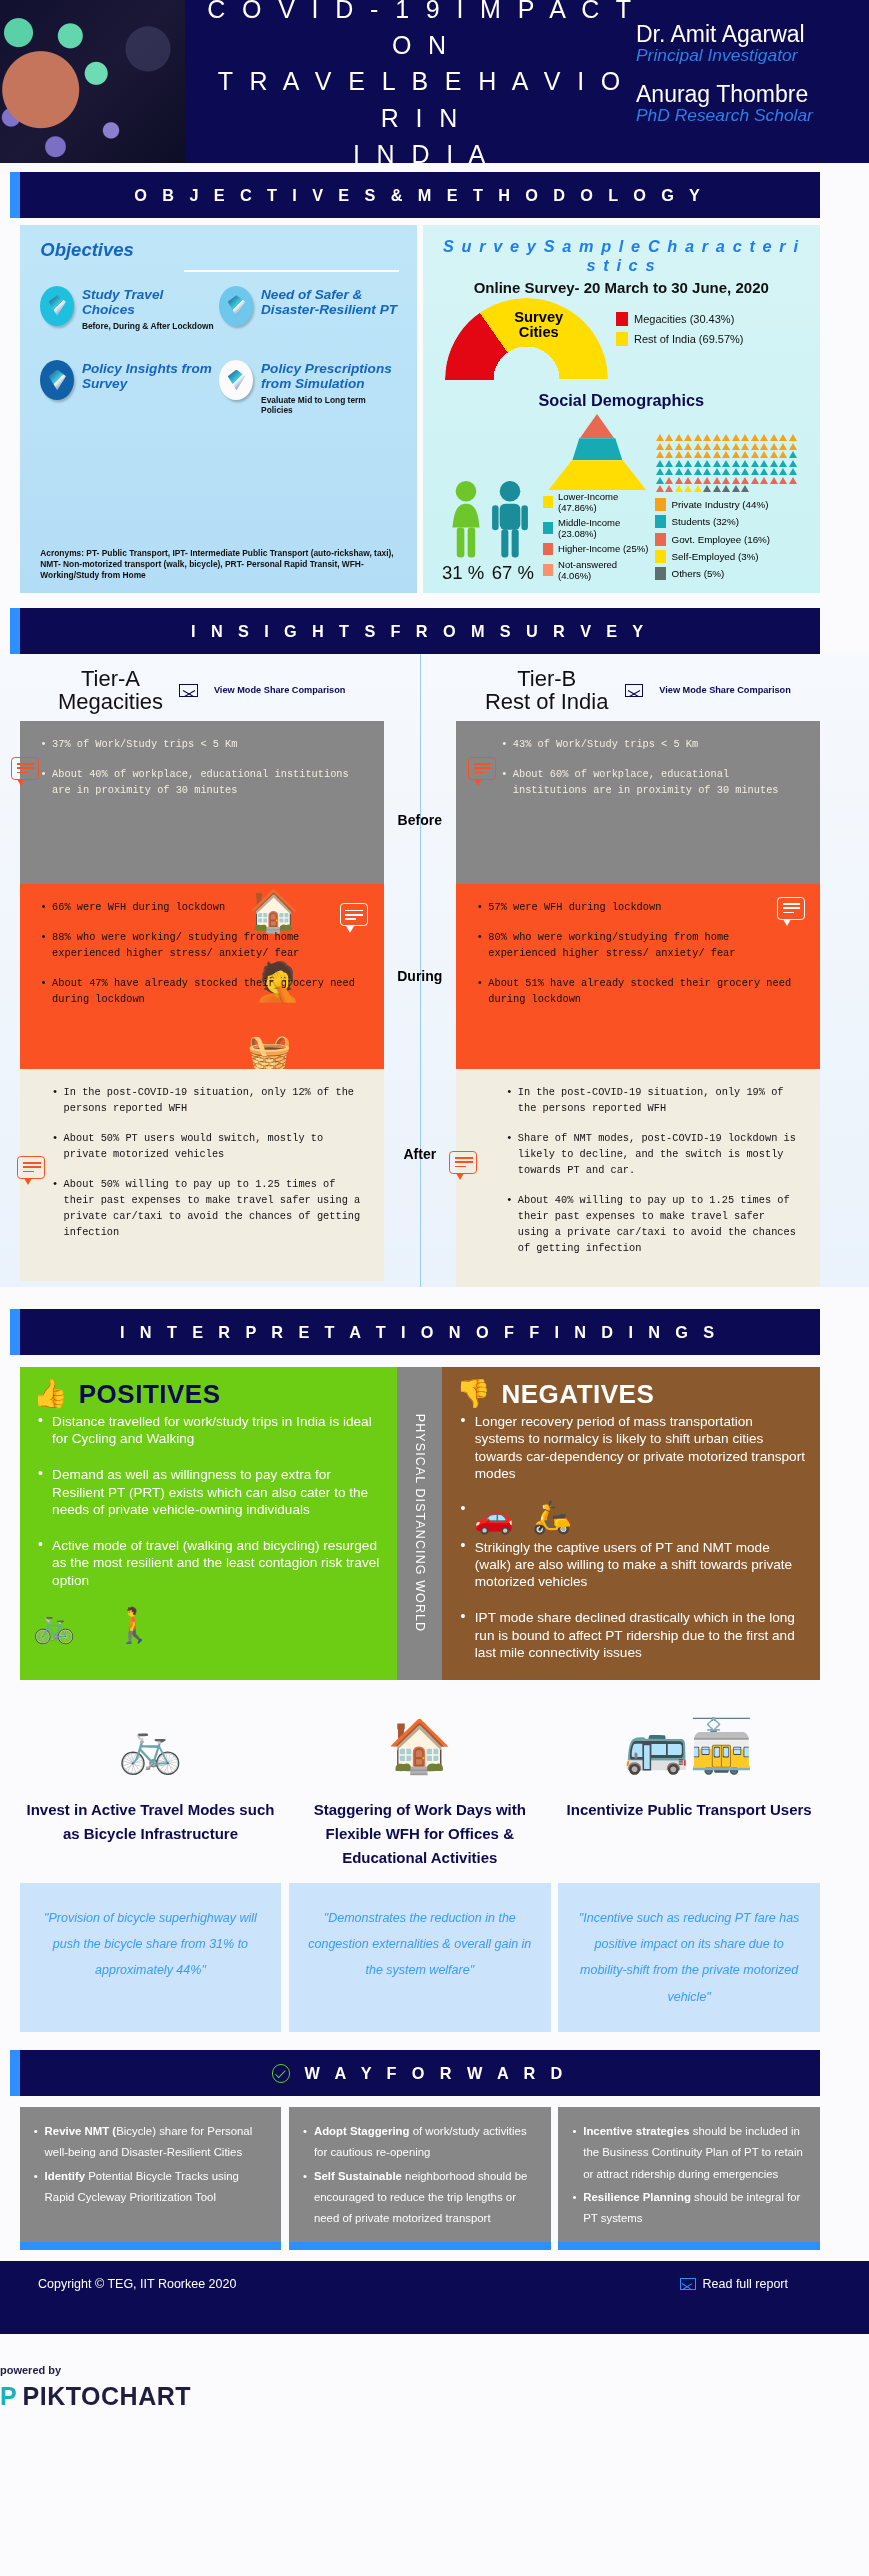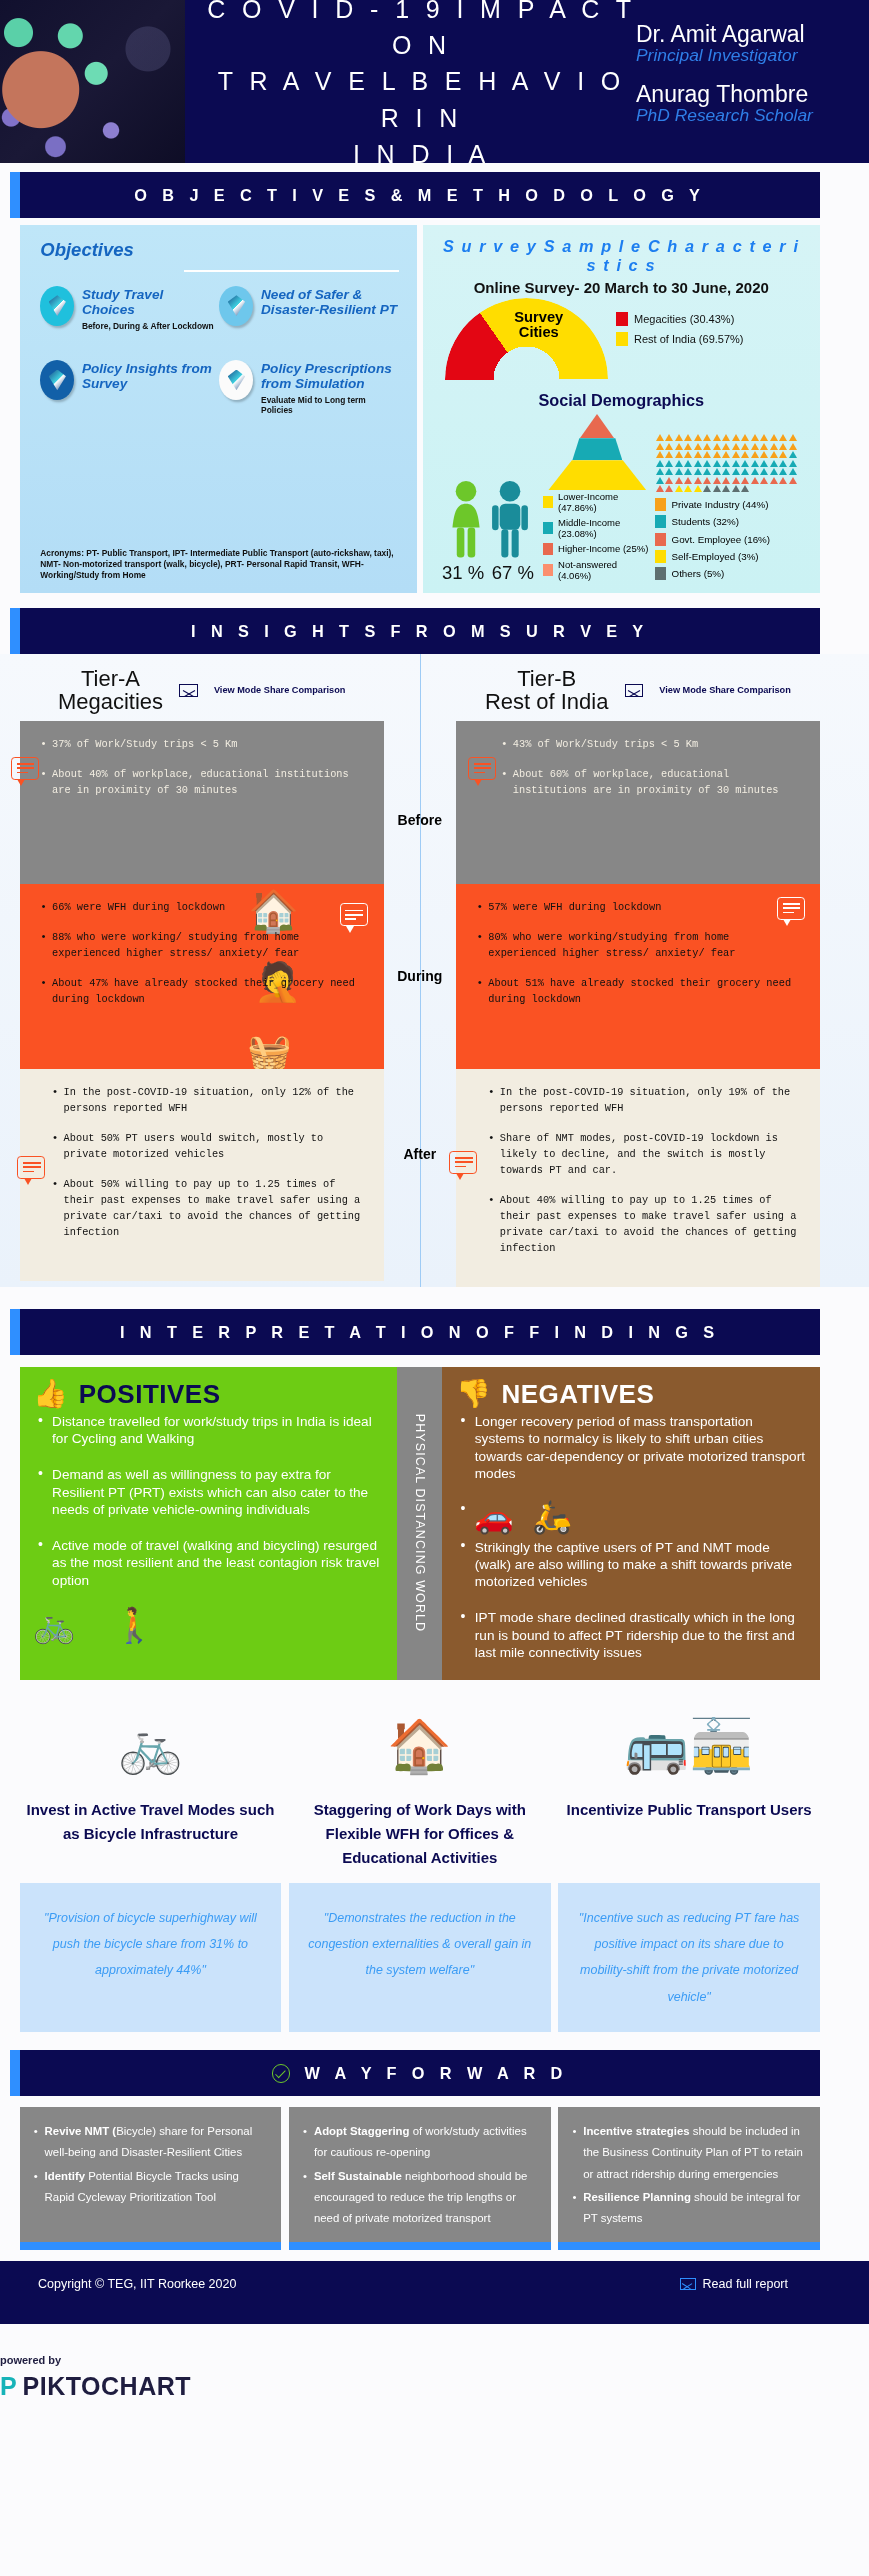--- a/index.html
+++ b/index.html
@@ -212,21 +212,21 @@
   
   .wf-cards { display:flex; padding:11px 50px 0 19.6px; gap:7.6px; }
   .wfcard { flex:1; background:#878787; color:#fff; padding:14px 12px 11px; position:relative; }
   .wfcard::after { content:""; position:absolute; left:0; right:0; bottom:-7.6px; height:7.6px; background:#2f8fff; }
   .wfcard ul { list-style:none; }
   .wfcard li { font-size:11.4px; line-height:1.85; margin-bottom:2.2px; position:relative; padding-left:13px; }
   .wfcard li::before { content:"•"; position:absolute; left:2.2px; top:0; }
   .wfcard b { font-weight:700; }
 
   
-  .footer { margin-top:18.5px; background:#0b0a52; color:#fff; height:63px;
+  .footer { margin-top:18.5px; background:#0b0a52; color:#fff; height:73px;
             display:flex; align-items:flex-start; justify-content:space-between;
             padding:16.3px 82px 0 38px; }
   .footer .cpy { font-size:12.5px; }
   .footer .read { font-size:12.5px; display:flex; align-items:center; gap:6.5px; }
   .env-b { width:16.3px; height:12px; border:1.1px solid #2f8fff; position:relative; flex:0 0 16.3px; }
   .env-b::before,.env-b::after { content:""; position:absolute; width:10.3px; height:1.1px; background:#2f8fff; top:4.3px; left:1.6px; }
   .env-b::before { transform:rotate(32deg); transform-origin:left center; }
   .env-b::after  { transform:rotate(-32deg); transform-origin:right center; }
 
   .powered { text-align:left; padding:30px 0 22px; }
@@ -622,21 +622,21 @@
             <i style="top:9.8px;width:17.4px"></i>
             <i style="top:14px;width:11px"></i>
         </div>
         <ul style="line-height:1.3">
           <li>57% were WFH during lockdown</li>
           <li>80% who were working/studying from home experienced higher stress/ anxiety/ fear</li>
           <li>About 51% have already stocked their grocery need during lockdown</li>
         </ul>
       </div>
 
-      <div class="band after" style="min-height:212px; padding-left:30px">
+      <div class="band after" style="min-height:212px; padding-left:48px">
         <div class="bubble bub-or" style="left:-6.5px; top:82px">
           <i style="top:5.4px;width:17.4px"></i>
             <i style="top:9.8px;width:17.4px"></i>
             <i style="top:14px;width:11px"></i>
         </div>
         <ul>
           <li>In the post-COVID-19 situation, only 19% of the persons reported WFH</li>
           <li>Share of NMT modes, post-COVID-19 lockdown is likely to decline, and the switch is mostly towards PT and car.</li>
           <li>About 40% willing to pay up to 1.25 times of their past expenses to make travel safer using a private car/taxi to avoid the chances of getting infection</li>
         </ul>

